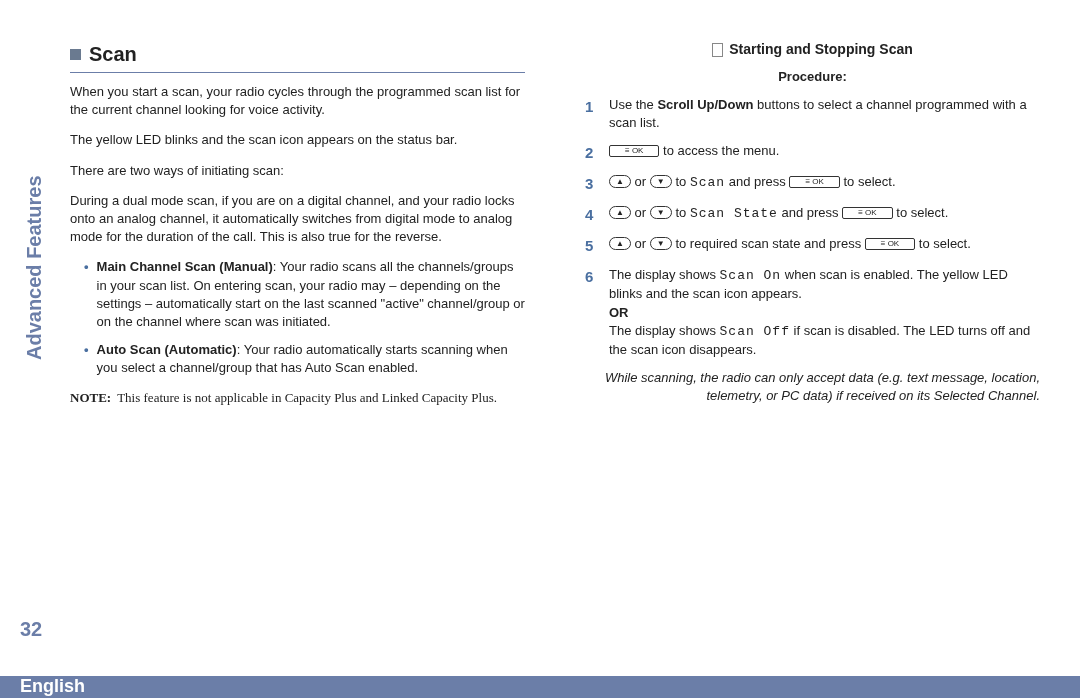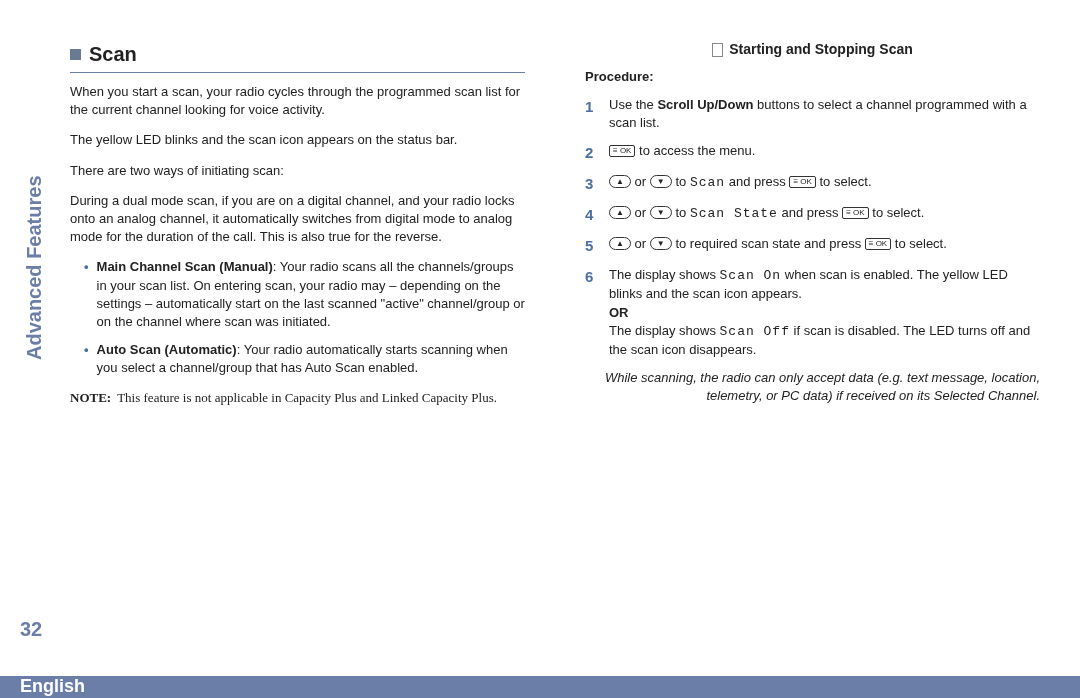--- a/index.html
+++ b/index.html
@@ -52,20 +52,21 @@
     border: 1px solid #888;
     position: relative;
   }
   .subhead {
     font-weight: bold;
     font-size: 14px;
   }
   .proc-label {
     font-weight: bold;
     margin-bottom: 4px;
+    text-align: center;
   }
   p { margin-bottom: 12px; }
   .bullet-list { margin-left: 14px; margin-bottom: 12px; }
   .bullet-item {
     display: flex;
     gap: 8px;
     margin-bottom: 10px;
   }
   .bullet-dot {
     color: #4a6fa0;
@@ -84,21 +85,21 @@
     font-weight: bold;
     font-size: 15px;
     min-width: 14px;
   }
   .key-icon {
     display: inline-block;
     border: 1px solid #333;
     border-radius: 2px;
     font-size: 8px;
     line-height: 1;
-    padding: 1px 3px;
+    padding: 1px 15px;
     vertical-align: middle;
     position: relative;
     top: -1px;
   }
   .arrow-key {
     display: inline-block;
     border: 1px solid #333;
     border-radius: 8px;
     width: 22px;
     height: 13px;

